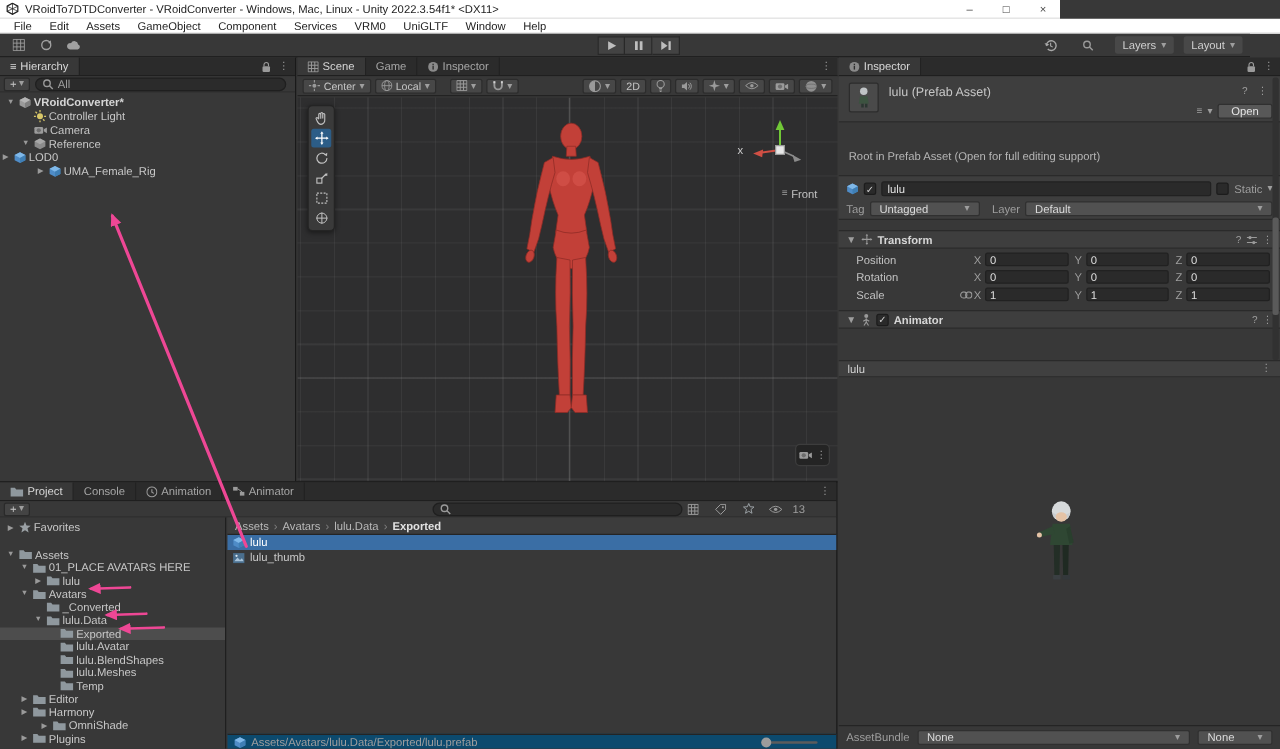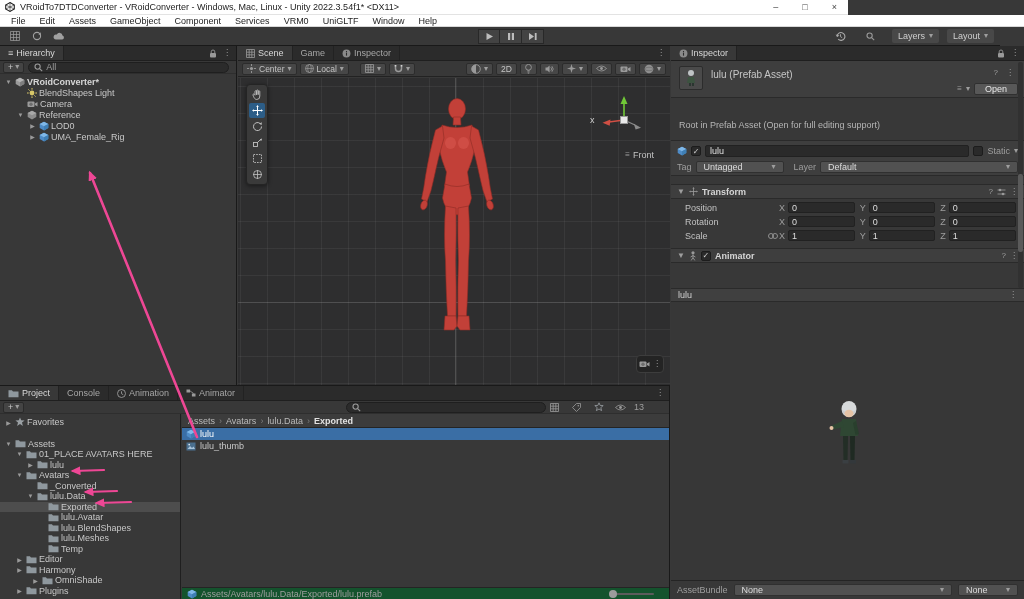--- a/index.html
+++ b/index.html
@@ -99,21 +99,21 @@
   .fav { margin:1px 0 11px 0; }
   #proj-main { position:absolute; left:182px; top:28px; right:0; bottom:0; }
   #breadcrumb-bar { position:absolute; left:0; top:0; right:0; height:14px; background:#3c3c3c;
     border-bottom:1px solid #242424; display:flex; align-items:center; padding:0 6px; gap:4px; }
   .crumb { color:#b9b9b9; }
   .crumb.last { color:#e2e2e2; font-weight:bold; }
   .crumb-sep { color:#7f7f7f; font-size:9px; }
   #file-list { position:absolute; left:0; top:14px; right:0; bottom:12px; }
   .file-row { height:12px; display:flex; align-items:center; gap:4px; padding:0 4px; }
   .file-row.selected { background:#3a6ea5; color:#ffffff; }
-  #proj-status { position:absolute; left:0; bottom:0; right:0; height:12px; background:#14532d;
+  #proj-status { position:absolute; left:0; bottom:0; right:0; height:12px; background:#0c4a6e;
     border-top:1px solid #242424; display:flex; align-items:center; gap:4px; padding:0 5px; }
   #zoom-slider { margin-left:auto; margin-right:10px; width:45px; height:2px; background:#5c5c5c;
     border-radius:1px; position:relative; }
   #zoom-knob { position:absolute; left:0; top:-3px; width:8px; height:8px; border-radius:50%; background:#9c9c9c; }
 
   
   #inspector { left:671px; top:46px; width:353px; height:553px; position:absolute; background:#383838; }
   #insp-header { position:absolute; left:0; top:15px; right:0; height:37px; background:#3e3e3e;
     border-bottom:1px solid #2a2a2a; }
   #prefab-thumb { position:absolute; left:8px; top:5px; width:24px; height:24px; background:#4a4a4a;
@@ -311,21 +311,21 @@
               <g stroke="#d8c768" stroke-width="1">
                 <line x1="5" y1="0" x2="5" y2="1.7"></line>
                 <line x1="5" y1="8.3" x2="5" y2="10"></line>
                 <line x1="0" y1="5" x2="1.7" y2="5"></line>
                 <line x1="8.3" y1="5" x2="10" y2="5"></line>
                 <line x1="1.4" y1="1.4" x2="2.6" y2="2.6"></line>
                 <line x1="7.4" y1="7.4" x2="8.6" y2="8.6"></line>
               </g>
             </svg>
           </span>
-          <span class="tree-label">BlendShapes Light</span>
+          <span class="tree-label">Controller Light</span>
         </div>
         <div class="tree-row" style="padding-left: 16px;">
           <span class="arrow"></span>
           <span class="icon">
             <svg width="11" height="8" viewBox="0 0 11 8">
               <rect x="0.5" y="1.5" width="7" height="5.5" rx="1" fill="#9b9b9b"></rect>
               <path d="M8 3.4 10.5 2v4.5L8 5z" fill="#9b9b9b"></path>
               <circle cx="4" cy="4.2" r="1.7" fill="#6d6d6d"></circle>
             </svg>
           </span>
@@ -334,21 +334,21 @@
         <div class="tree-row" style="padding-left: 16px;">
           <span class="arrow">▼</span>
           <span class="icon">
             <svg width="10" height="10" viewBox="0 0 10 10">
               <path d="M5 .7 9.3 3v4.1L5 9.4.7 7.1V3z" fill="#8c8c8c"></path>
               <path d="M5 .7 9.3 3 5 5.3.7 3z" fill="#a8a8a8"></path>
             </svg>
           </span>
           <span class="tree-label">Reference</span>
         </div>
-        <div class="tree-row" style="padding-left: 28px;">
+        <div class="tree-row" style="">
           <span class="arrow">▶</span>
           <span class="icon">
             <svg width="10" height="10" viewBox="0 0 10 10">
               <path d="M5 .7 9.3 3v4.1L5 9.4.7 7.1V3z" fill="#4f8cc7"></path>
               <path d="M5 .7 9.3 3 5 5.3.7 3z" fill="#7fb8e8"></path>
               <path d="M5 5.3 9.3 3v4.1L5 9.4z" fill="#3f7fb5"></path>
             </svg>
           </span>
           <span class="tree-label">LOD0</span>
         </div>

